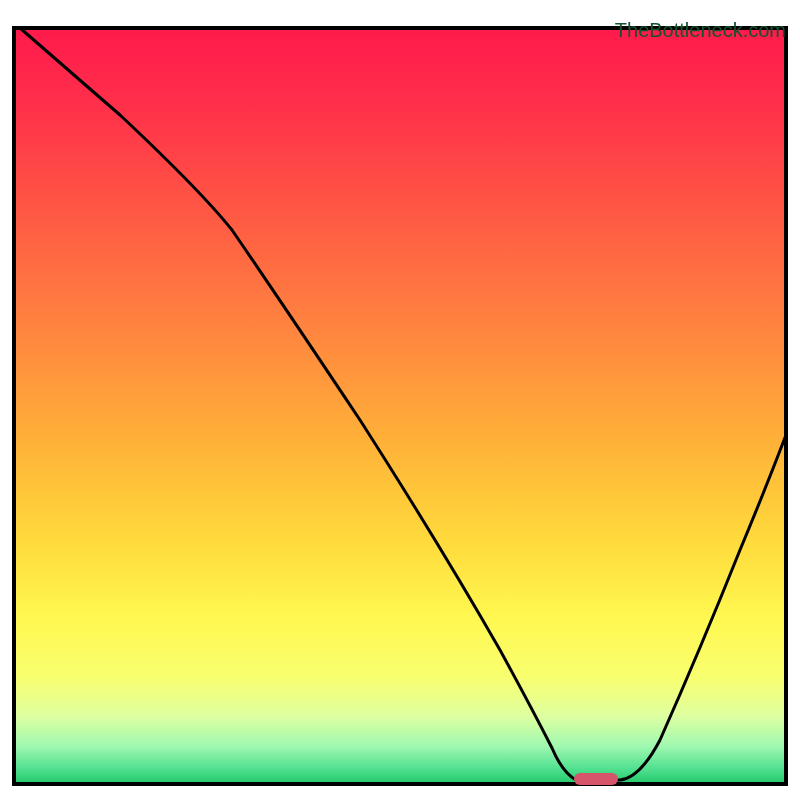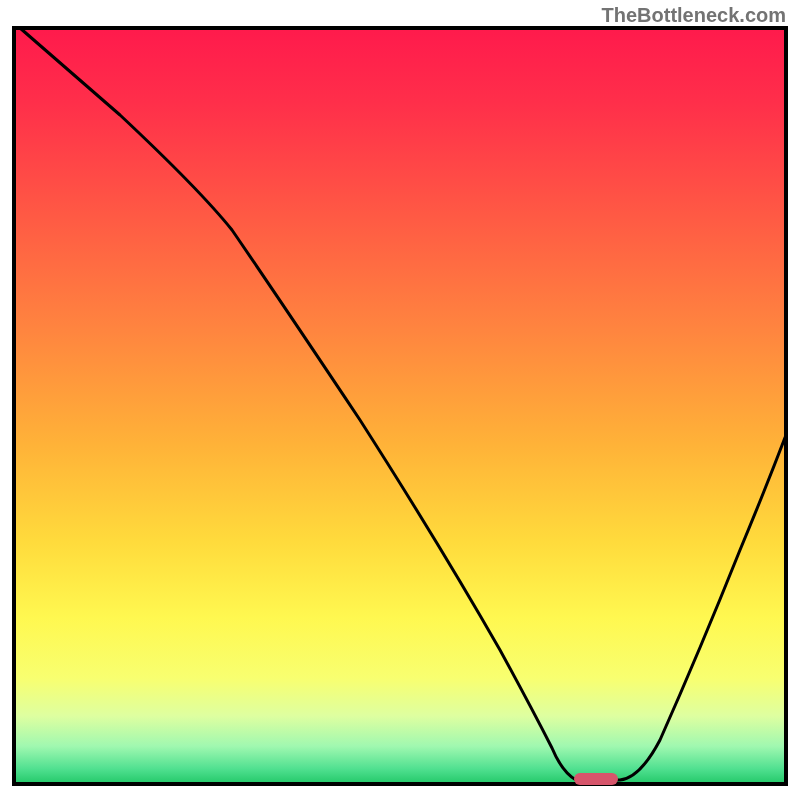--- a/index.html
+++ b/index.html
@@ -5,25 +5,25 @@
   * { margin: 0; padding: 0; box-sizing: border-box; }
   body { font-family: Arial, sans-serif; }
   .chart-container {
     width: 800px;
     height: 800px;
     position: relative;
     background: white;
   }
   .watermark {
     position: absolute;
-    top: 4px;
+    top: 19px;
     right: 14px;
     font-size: 20px;
-    font-weight: 700;
-    color: #737373;
+    font-weight: 400;
+    color: #14532d;
     font-family: Verdana, Arial, sans-serif;
     z-index: 10;
   }
   svg { display: block; }
 </style>
 </head>
 <body>
 
 <div class="chart-container">
   <div class="watermark">TheBottleneck.com</div>

